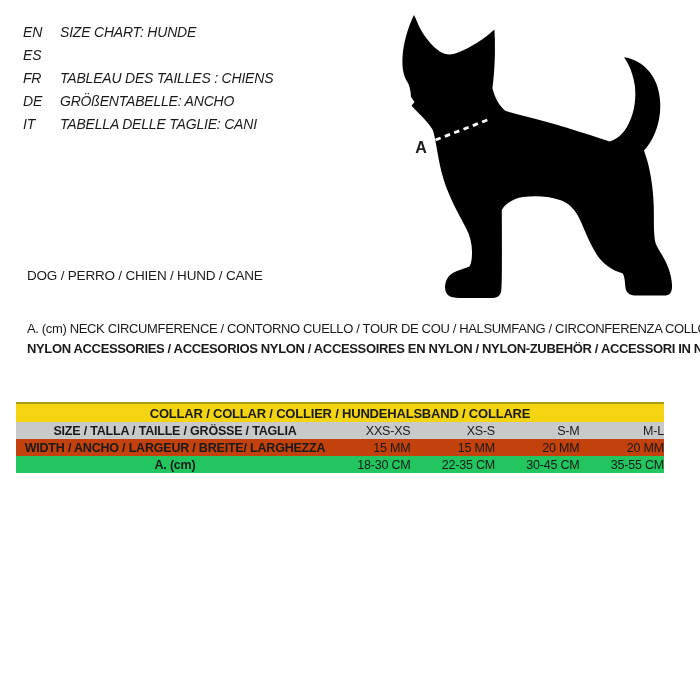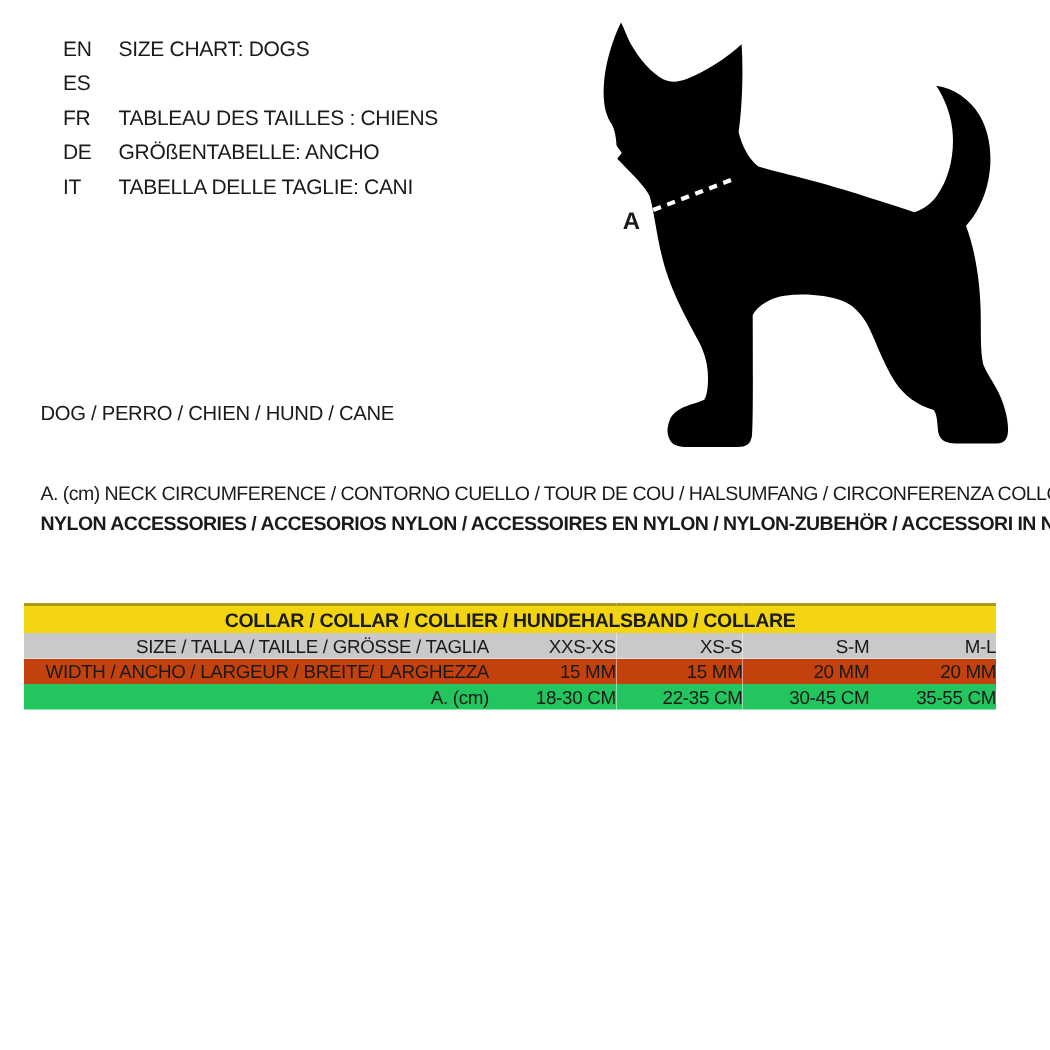--- a/index.html
+++ b/index.html
@@ -8,21 +8,21 @@
     width: 700px;
     height: 700px;
     background: #ffffff;
     overflow: hidden;
     font-family: "Liberation Sans", sans-serif;
     color: #1a1a1a;
     -webkit-font-smoothing: antialiased;
   }
 
   
-  .lang-block { position: absolute; left: 42px; top: 20px; }
+  .lang-block { position: absolute; left: 23px; top: 20px; font-style: italic; }
   .lang-row { display: flex; height: 23px; align-items: center; }
   .lang-code {
     width: 37px; flex: 0 0 37px;
     font-size: 14px; font-weight: 400; letter-spacing: -0.2px;
   }
   .lang-label { font-size: 14px; font-weight: 400; letter-spacing: -0.2px; white-space: nowrap; }
 
   
   .dog-figure { position: absolute; left: 380px; top: 0; width: 320px; height: 320px; margin: 0; }
   .dog-figure svg { display: block; width: 320px; height: 320px; }
@@ -51,32 +51,32 @@
   }
   .size-table th, .size-table td { padding: 0; margin: 0; white-space: nowrap; overflow: hidden; }
   .size-table .header-cell {
     height: 18px; background: #f2d411; border-top: 2px solid #a99a10;
     font-size: 13px; font-weight: 700; text-align: center; vertical-align: middle;
   }
   .size-table tbody tr { height: 17px; }
   .size-table tbody tr:nth-child(1) { background: #c9c9c9; }
   .size-table tbody tr:nth-child(2) { background: #c2410c; }
   .size-table tbody tr:nth-child(3) { background: #22c55e; }
-  .size-table .row-label { text-align: right; padding-left: 8px; font-weight: 400; }
+  .size-table .row-label { text-align: center; padding-left: 8px; font-weight: 700; }
   .size-table .value-cell { text-align: right; font-weight: 400; }
 </style>
 </head>
 <body>
 
 <div class="canvas">
 
   <section class="lang-block">
     <div class="lang-row">
       <span class="lang-code">EN</span>
-      <span class="lang-label">SIZE CHART: DOGS</span>
+      <span class="lang-label">SIZE CHART: HUNDE</span>
     </div>
     <div class="lang-row">
       <span class="lang-code">ES</span>
     </div>
     <div class="lang-row">
       <span class="lang-code">FR</span>
       <span class="lang-label">TABLEAU DES TAILLES : CHIENS</span>
     </div>
     <div class="lang-row">
       <span class="lang-code">DE</span>

